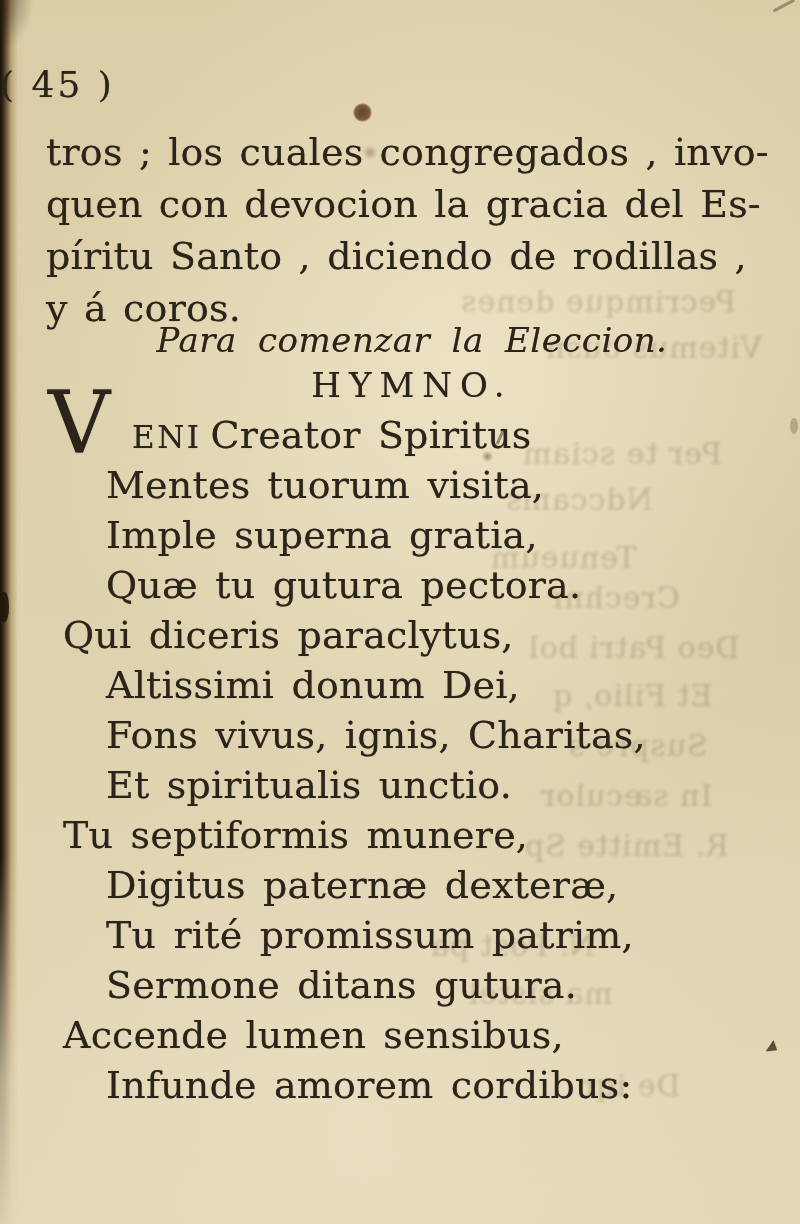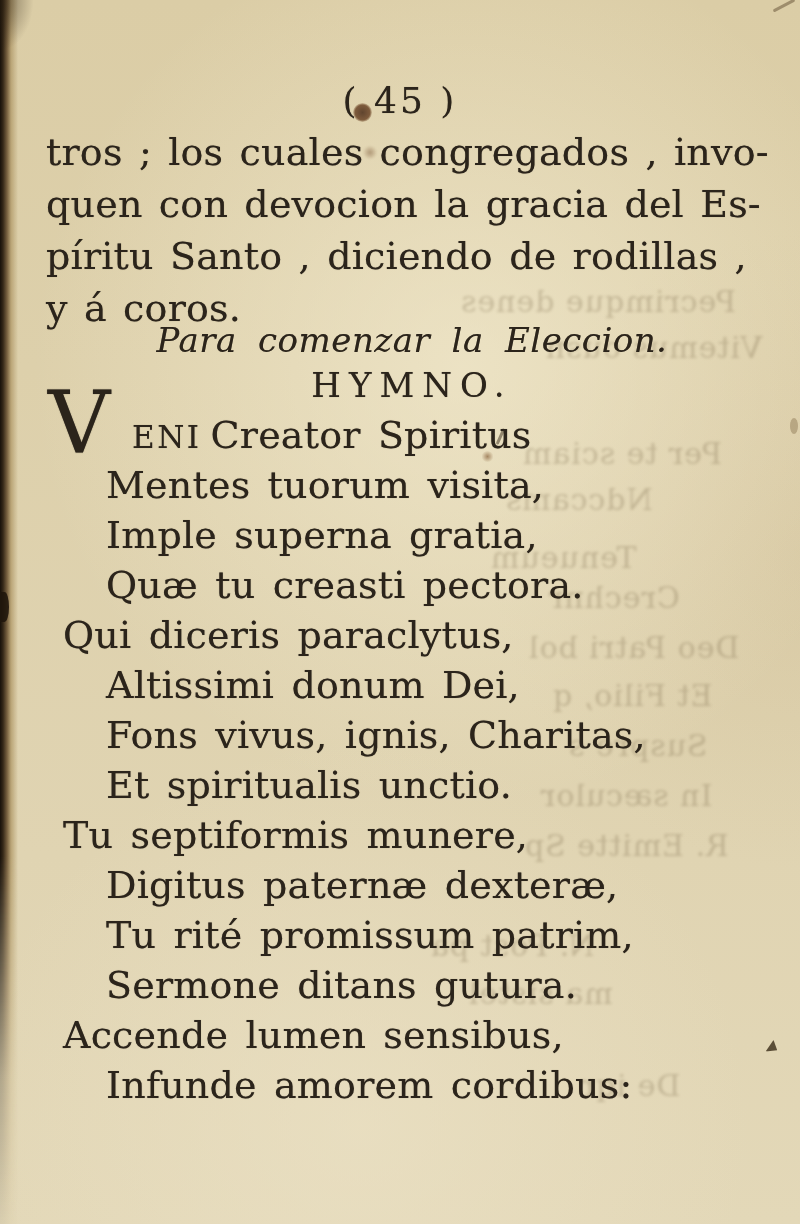--- a/index.html
+++ b/index.html
@@ -60,22 +60,22 @@
     clip-path: polygon(0 100%, 45% 0, 100% 70%);
     transform: rotate(14deg);
   }
   .stray-mark {
     position: absolute; left: 499px; top: 428px; width: 3px; height: 17px;
     background: #4a3e2c; opacity: 0.55; transform: rotate(24deg); border-radius: 2px;
   }
 
   
   .pagenum {
-    position: absolute; top: 80px; left: 0; width: 100%;
-    text-align: center; font-size: 36px; letter-spacing: 3px;
+    position: absolute; top: 64px; left: 0; width: 100%;
+    font-size: 36px; letter-spacing: 3px;
     text-shadow: 0 0 0.7px rgba(43,36,27,0.55);
   }
   .paragraph {
     position: absolute; top: 126px; left: 46px; right: 22px;
     font-size: 38px; line-height: 52px;
     word-spacing: 4px; letter-spacing: 0.2px;
     text-shadow: 0 0 0.7px rgba(43,36,27,0.55);
   }
   .rubric {
     position: absolute; top: 320px; left: 12px; width: 100%;
@@ -157,21 +157,21 @@
 
 <div class="hymn-title">HYMNO.</div>
 
 <div class="hymn">
   <span class="dropcap">V</span>
   <div class="hl first">
     <span class="smallcaps">ENI</span><span class="rest">Creator Spiritus</span>
   </div>
   <div class="hl ind">Mentes tuorum visita,</div>
   <div class="hl ind">Imple superna gratia,</div>
-  <div class="hl ind">Quæ tu creasti pectora.</div>
+  <div class="hl ind">Quæ tu gutura pectora.</div>
   <div class="hl flush">Qui diceris paraclytus,</div>
   <div class="hl ind">Altissimi donum Dei,</div>
   <div class="hl ind">Fons vivus, ignis, Charitas,</div>
   <div class="hl ind">Et spiritualis unctio.</div>
   <div class="hl flush">Tu septiformis munere,</div>
   <div class="hl ind">Digitus paternæ dexteræ,</div>
   <div class="hl ind">Tu rité promissum patrim,</div>
   <div class="hl ind">Sermone ditans gutura.</div>
   <div class="hl flush">Accende lumen sensibus,</div>
   <div class="hl ind">Infunde amorem cordibus:</div>

